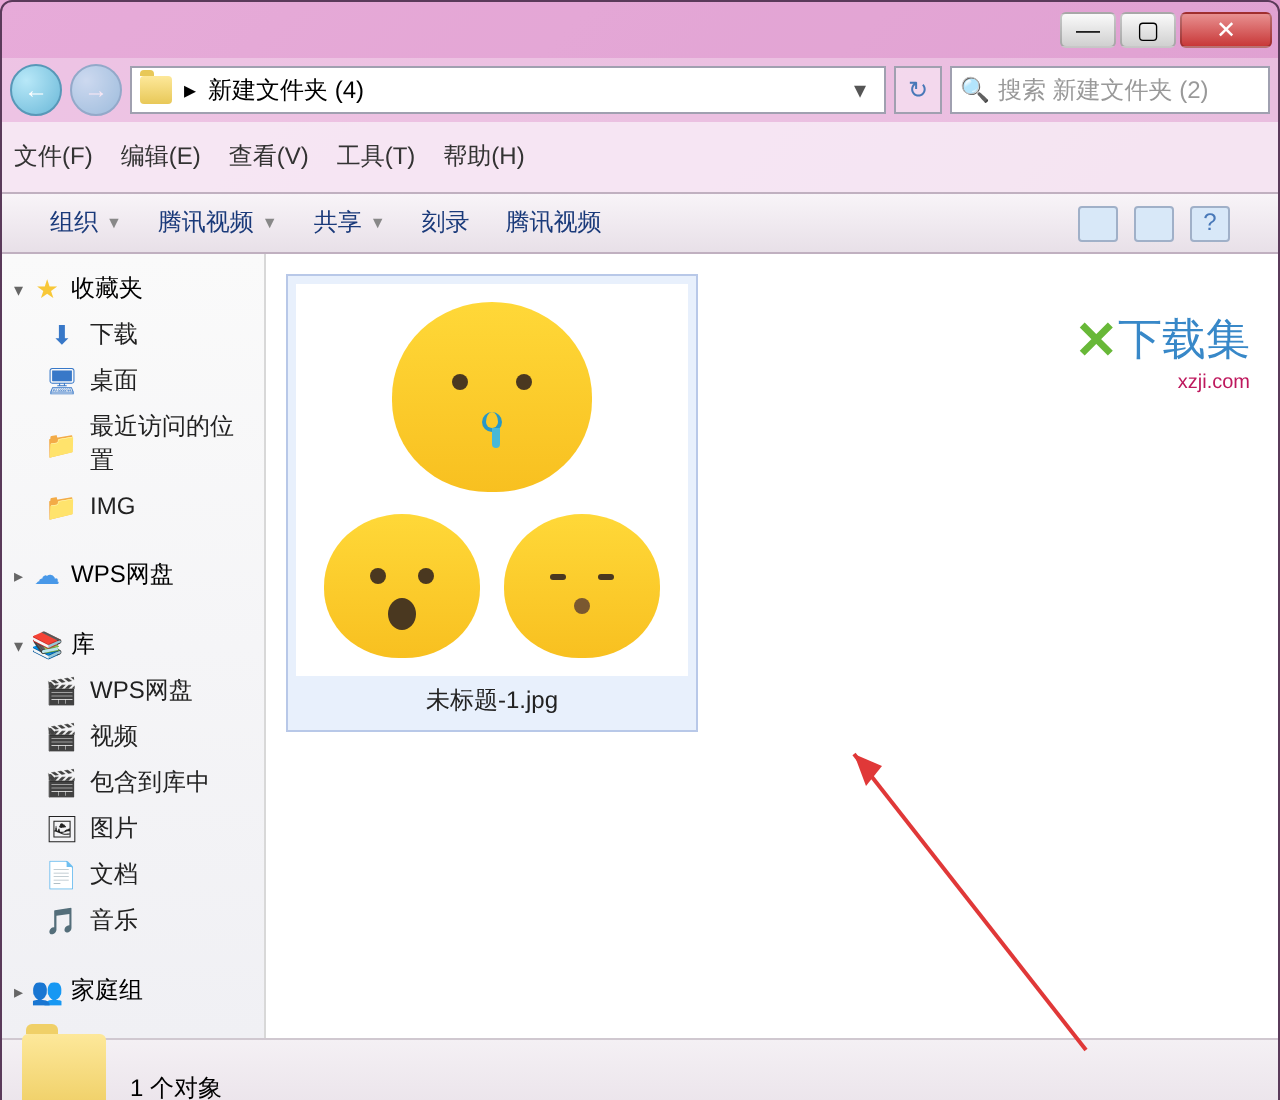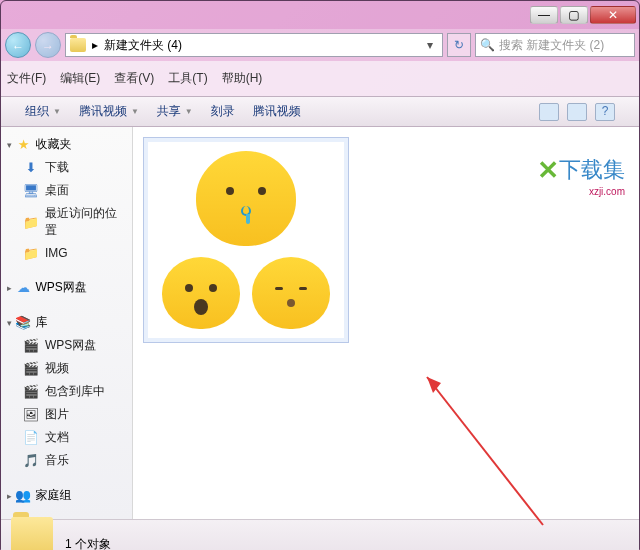--- a/index.html
+++ b/index.html
@@ -222,20 +222,21 @@
                 <div class="eye r"></div>
               <div class="mouth omouth"></div>
             </div>
             <div class="egg sm">
               <div class="eye d l"></div>
                 <div class="eye d r"></div>
               <div class="mouth smouth"></div>
             </div>
           </div>
         </div>
+        <div class="tname">未标题-1.jpg</div>
       </div>
 
       <div class="watermark">
         <div><span class="wmx">✕</span><span class="wmtxt">下载集</span></div>
         <div class="wmurl">xzji.com</div>
       </div>
 
       <svg class="arrow" viewBox="0 0 140 170">
         <line class="arrline" x1="130" y1="160" x2="14" y2="12"></line>
         <polygon class="arrhead" points="14,12 28,18 20,28"></polygon>

